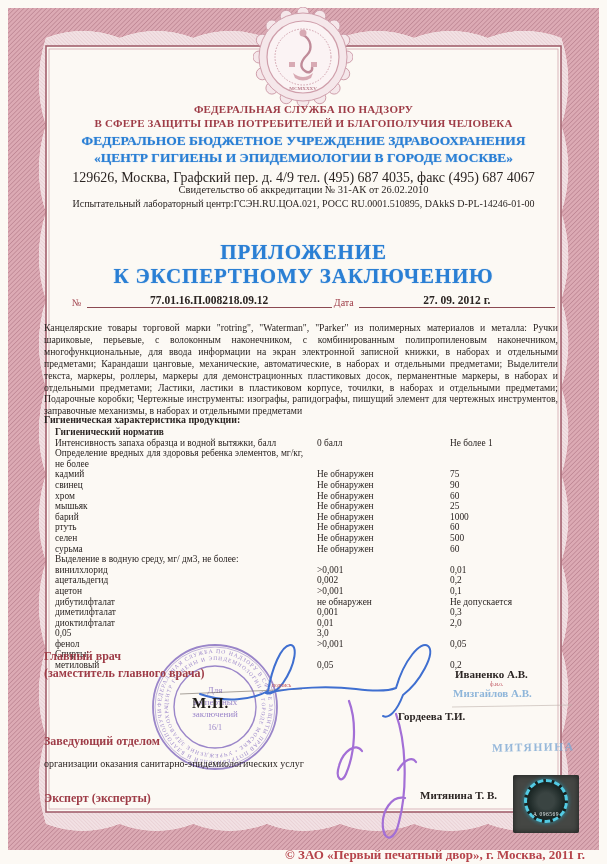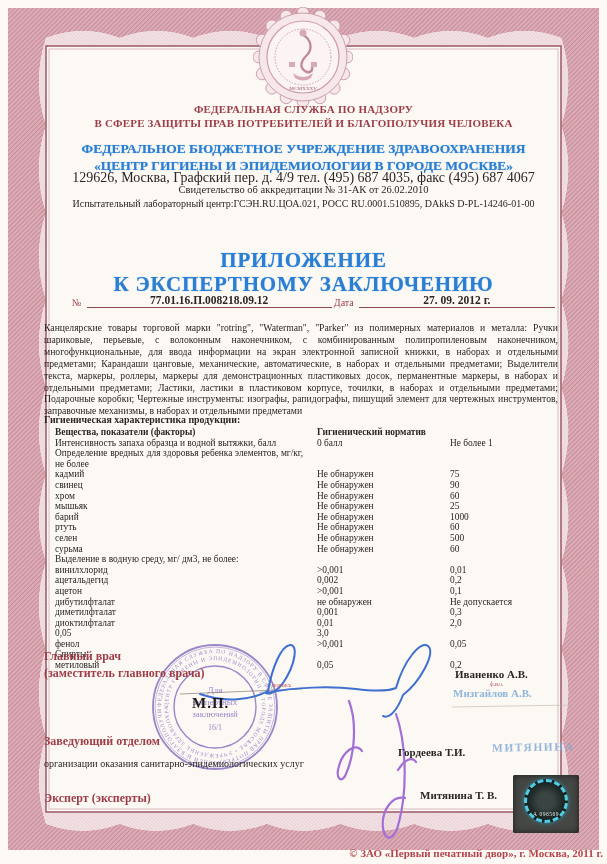--- a/index.html
+++ b/index.html
@@ -1,21 +1,21 @@
 <!DOCTYPE html>
 <html><head>
 <meta charset="utf-8">
 <style>
   html,body{margin:0;padding:0;background:#e9e6e0;}
   .page{position:relative;width:607px;height:864px;margin:0 auto;background:#fcf9f4;
         font-family:"Liberation Serif", serif;overflow:hidden;color:#2b2523;}
   .abs{position:absolute;}
   .ctr{text-align:center;left:46px;right:46px;}
   .hdr-red{color:#9e3c47;font-weight:bold;}
-  .hdr-blue{color:#2a7fd4;font-weight:bold;text-shadow:0 0 1.1px rgba(70,145,220,.65);margin-top:8px;}
+  .hdr-blue{color:#2a7fd4;font-weight:bold;text-shadow:0 0 1.1px rgba(70,145,220,.65);}
   .agency1{top:103px;font-size:11px;letter-spacing:.2px;}
   .agency2{top:117px;font-size:11px;letter-spacing:.2px;}
   .org1{top:133px;font-size:13.5px;}
   .org2{top:150px;font-size:13.5px;}
   .addr{top:170px;font-size:14px;}
   .accr{top:184px;font-size:10.5px;}
   .lab{top:198px;font-size:10px;}
   .title{top:240px;font-size:21px;line-height:24px;letter-spacing:.8px;}
   .docline{top:294px;left:70px;right:52px;display:flex;align-items:flex-end;}
   .docline .lbl{color:#9e3c47;font-size:10px;padding:0 5px 0 2px;white-space:nowrap;}
@@ -35,21 +35,21 @@
   .mitst{color:#7ea9d4;font-weight:bold;font-size:11.5px;letter-spacing:1.5px;opacity:.8;
          transform:rotate(-1deg);}
   .mp{font-weight:bold;font-size:15px;letter-spacing:1px;color:#1d1a18;}
   .holo{top:775px;left:513px;width:66px;height:58px;background:#454744;border-radius:2px;
         box-shadow:inset 0 0 6px #1c1d1c;display:flex;flex-direction:column;align-items:center;}
   .holo .ring{width:38px;height:38px;margin-top:4px;border-radius:50%;
         border:3px dashed #52cbe4;background:radial-gradient(circle,#3a4442 30%,#14201e 75%);
         box-shadow:0 0 4px #2a8fa5;}
   .holo .serial{color:#e8f4f4;font-size:5.5px;margin-top:-12px;letter-spacing:.5px;
         text-shadow:0 0 1px #000;}
-  .copyright{top:847px;right:4px;color:#b5434a;font-weight:bold;font-size:11px;}
+  .copyright{top:847px;right:22px;color:#b5434a;font-weight:bold;font-size:13px;}
   svg text{font-family:"Liberation Serif", serif;}
 </style>
 </head>
 <body>
 
 <div class="page">
 
   <svg class="abs" style="left:0;top:0" width="607" height="864" aria-hidden="true">
     <defs>
       <pattern id="band" width="3.2" height="3.2" patternUnits="userSpaceOnUse" patternTransform="rotate(45)">
@@ -126,21 +126,20 @@
     <span class="seg" style="flex:1.25">77.01.16.П.008218.09.12</span>
     <span class="lbl">Дата</span>
     <span class="seg" style="flex:1">27. 09. 2012 г.</span>
   </div>
 
   <div class="abs desc">Канцелярские товары торговой марки "rotring", "Waterman",  "Parker" из полимерных материалов и металла: Ручки шариковые, перьевые, с волоконным наконечником, с комбинированным полипропиленовым наконечником, многофункциональные, для ввода информации на экран электронной записной книжки, в наборах и отдельными предметами; Карандаши цанговые, механические, автоматические, в наборах и отдельными предметами; Выделители текста, маркеры, роллеры, маркеры для демонстрационных пластиковых досок, перманентные маркеры, в наборах и отдельными предметами; Ластики, ластики в пластиковом корпусе, точилки, в наборах и отдельными предметами; Подарочные коробки; Чертежные инструменты: изографы, рапидографы, пишущий элемент для чертежных инструментов, заправочные механизмы, в наборах и отдельными предметами</div>
   <div class="abs sect">Гигиеническая характеристика продукции:</div>
 
   <div class="abs tbl">
     <div class="trow head">
-      <div class="tcell c0">Вещества, показатели (факторы)</div>
       <div class="tcell c2">Гигиенический норматив</div>
     </div>
     <div>
         <div class="trow">
           <div class="tcell c0">Интенсивность запаха образца и водной вытяжки, балл</div>
           <div class="tcell c1">0 балл</div>
           <div class="tcell c2">Не более 1</div>
         </div>
         <div class="trow">
           <div class="tcell c0">Определение вредных для здоровья ребенка элементов, мг/кг, не более</div>
@@ -283,21 +282,21 @@
 
   <div class="abs role" style="left:44px;top:648px">Главный врач</div>
   <div class="abs role" style="left:44px;top:665px">(заместитель главного врача)</div>
   <div class="abs mp" style="left:192px;top:695px">М.П.</div>
   <div class="abs tiny-red" style="left:272px;top:682px">подпись</div>
   <div class="abs name" style="left:455px;top:668px">Иваненко А.В.</div>
   <div class="abs tiny-red" style="left:490px;top:681px">ф.и.о.</div>
   <div class="abs name faded-blue" style="left:453px;top:687px">Мизгайлов А.В.</div>
 
   <div class="abs role" style="left:44px;top:733px">Заведующий отделом</div>
-  <div class="abs name" style="left:398px;top:746px">Гордеева Т.И.</div>
+  <div class="abs name" style="left:398px;top:710px">Гордеева Т.И.</div>
   <div class="abs mitst" style="left:492px;top:741px">МИТЯНИНА</div>
   <div class="abs" style="left:44px;top:758px;font-size:10px">организации оказания санитарно-эпидемиологических услуг</div>
 
   <div class="abs role" style="left:44px;top:790px">Эксперт (эксперты)</div>
   <div class="abs name" style="left:420px;top:789px">Митянина Т. В.</div>
 
   <div class="abs holo">
     <div class="ring"></div>
     <div class="serial">А 096569</div>
   </div>

